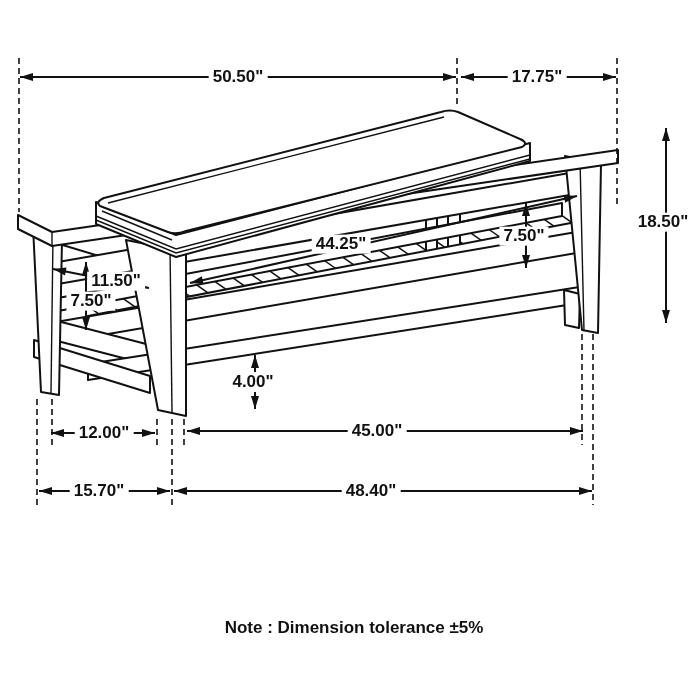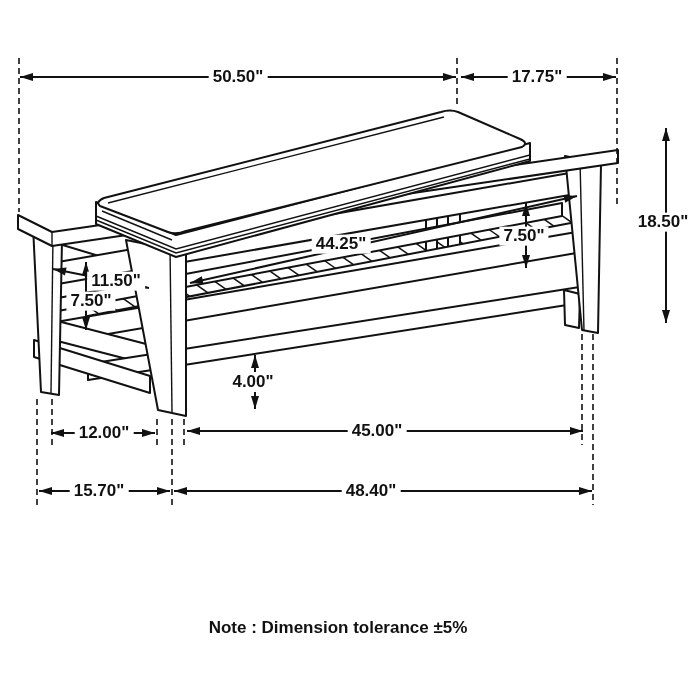--- a/index.html
+++ b/index.html
@@ -153,15 +153,15 @@
 <div class="dim-label" style="left:341px;top:244px;">44.25"</div>
 <div class="dim-label" style="left:524px;top:236px;">7.50"</div>
 <div class="dim-label" style="left:116px;top:281px;">11.50"</div>
 <div class="dim-label" style="left:91px;top:301px;">7.50"</div>
 <div class="dim-label" style="left:253px;top:382px;">4.00"</div>
 <div class="dim-label" style="left:104px;top:433px;">12.00"</div>
 <div class="dim-label" style="left:377px;top:431px;">45.00"</div>
 <div class="dim-label" style="left:99px;top:491px;">15.70"</div>
 <div class="dim-label" style="left:371px;top:491px;">48.40"</div>
 
-<div class="note-label" style="left:322px;top:628px;padding-left:32px;">Note : Dimension tolerance ±5%</div>
+<div class="note-label" style="left:338px;top:628px;padding-left:32px;">Note : Dimension tolerance ±5%</div>
 
 </div>
 
 </body></html>

